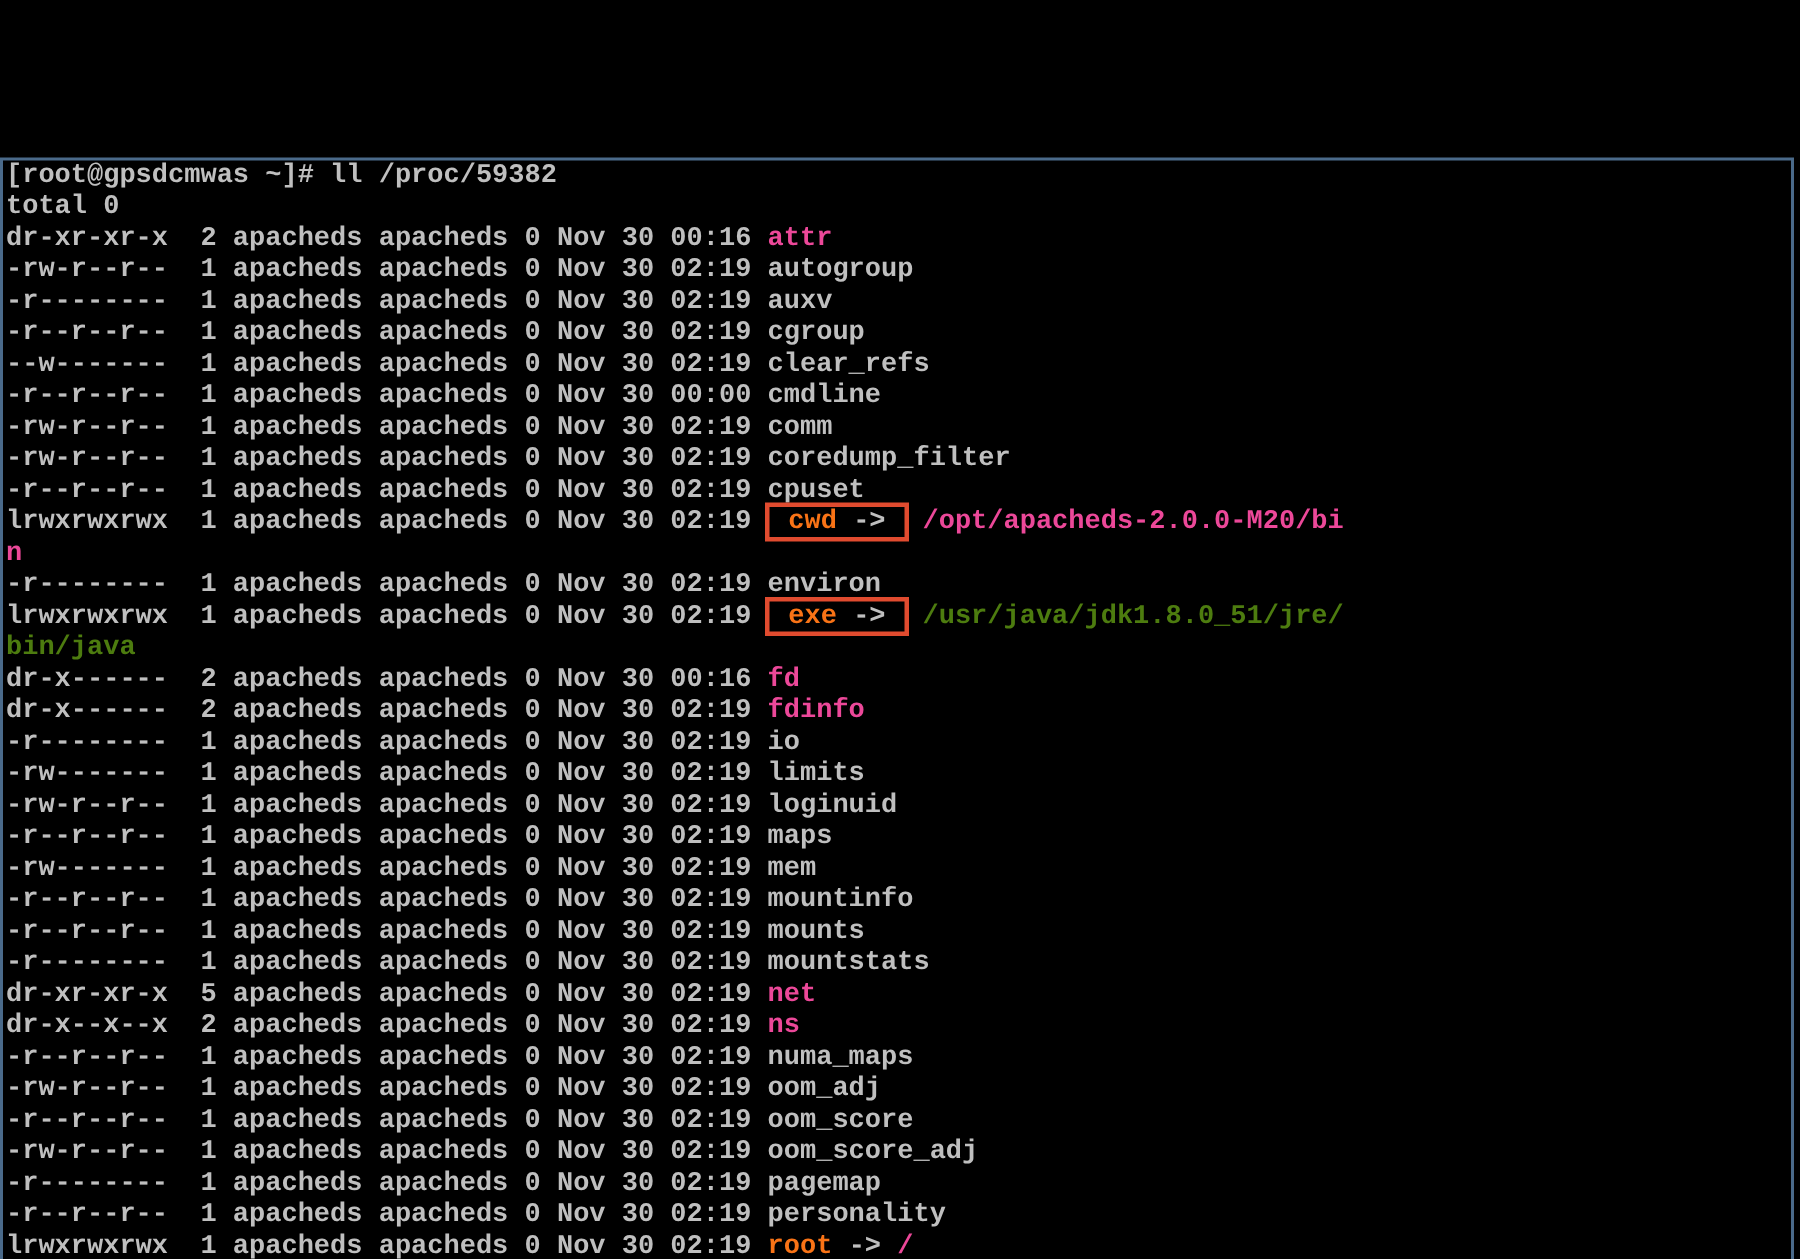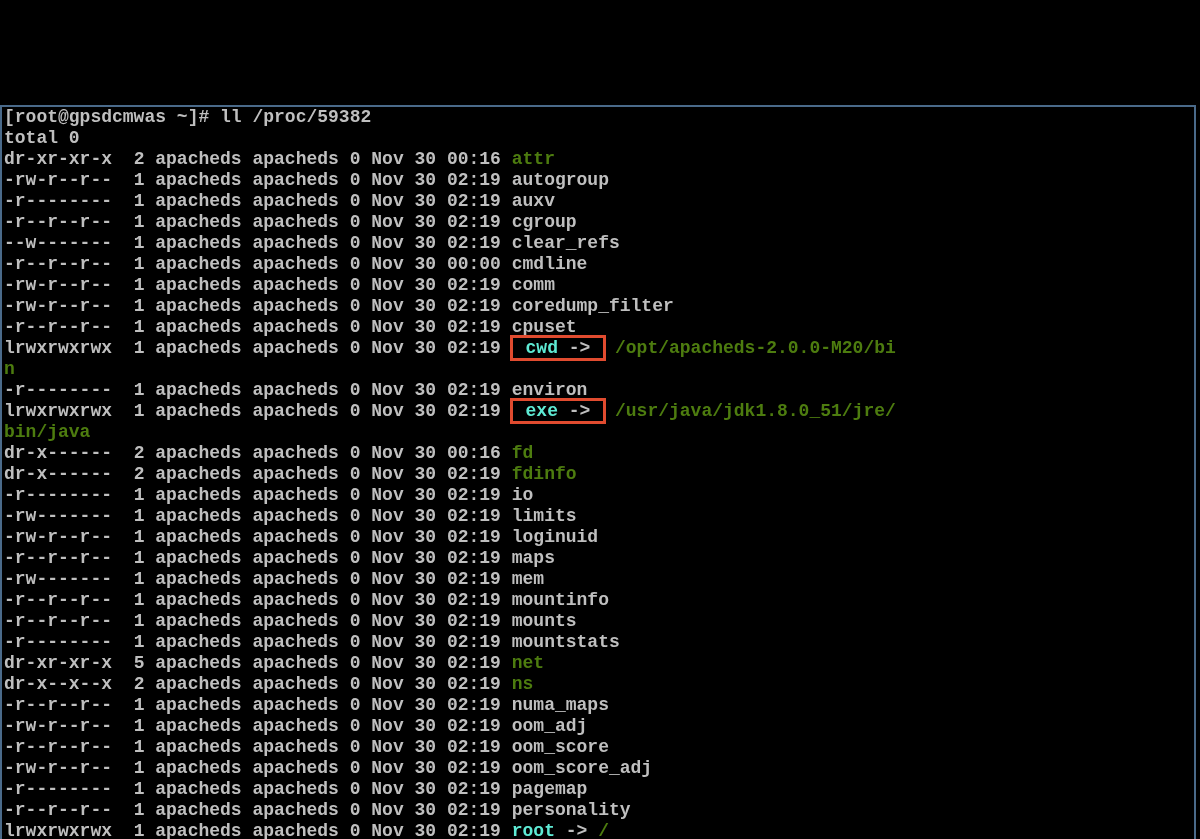--- a/index.html
+++ b/index.html
@@ -19,22 +19,22 @@
     height: 835px;
     border: 2px solid #4a6a8a;
     box-sizing: border-box;
     padding: 0 2px;
     overflow: hidden;
     font-weight: bold;
   }
   .row { display: block; }
   .seg { display: inline; }
   .c-default { color: #bfbfbf; }
-  .c-cyan    { color: #5eead4; }
-  .c-blue    { color: #4d7c0f; text-align: center; }
+  .c-cyan    { color: #f97316; }
+  .c-blue    { color: #ec4899; text-align: center; }
   .c-green   { color: #4d7c0f; }
   .boxed {
     border: 3px solid #e04b2f;
     padding: 0 2px;
     margin: 0 -2px;
   }
 </style>
 </head>
 <body>
 

